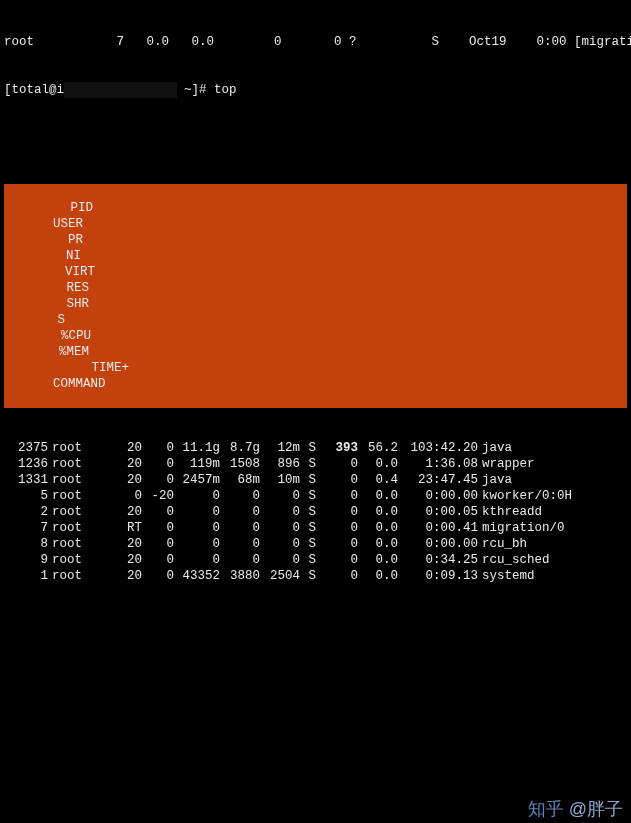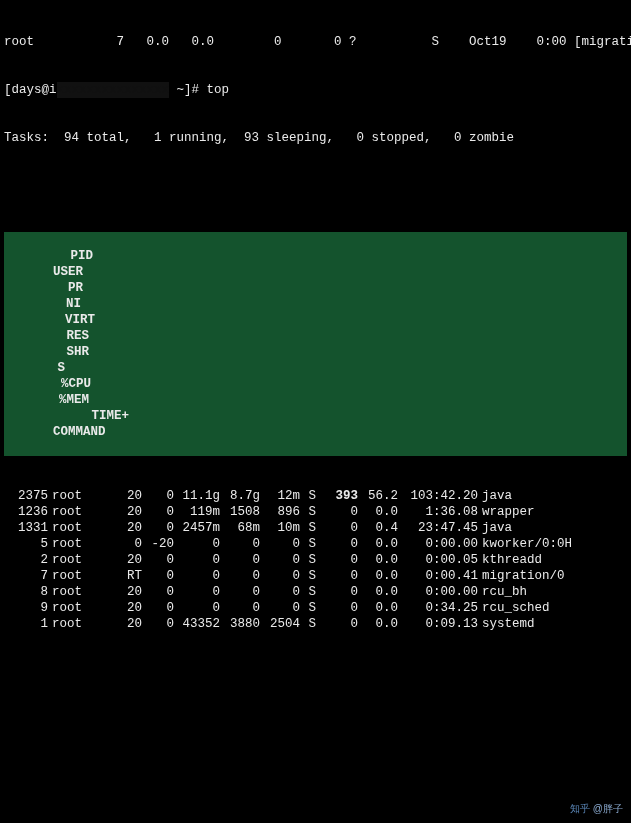--- a/index.html
+++ b/index.html
@@ -30,47 +30,46 @@
   .c-virt { width: 46px; text-align: right; }
   .c-res  { width: 40px; text-align: right; }
   .c-shr  { width: 40px; text-align: right; }
   .c-s    { width: 16px; text-align: right; }
   .c-cpu  { width: 42px; text-align: right; }
   .c-mem  { width: 40px; text-align: right; }
   .c-time { width: 80px; text-align: right; }
   .c-cmd  { width: 130px; text-align: left; padding-left: 4px;}
   .table { margin-top: 6px; }
   .headerrow {
-    background: #14532d;
+    background: #c2410c;
     color: #eaeaea;
-    font-weight: bold;
+    font-weight: normal;
   }
   .watermark {
     position: absolute;
     right: 8px;
     bottom: 6px;
-    font-size: 10px;
+    font-size: 18px;
     color: #8aa9cf;
     font-family: "Microsoft YaHei","PingFang SC",sans-serif;
     text-shadow: 0 0 2px #000;
   }
   .watermark .zhihu { color:#5b87b8; }
   .redact {
     display:inline-block;
     background:#111;
     color:#111;
   }
 </style>
 </head>
 <body>
 
 <div class="term">
   <div>root           7   0.0   0.0        0       0 ?          S    Oct19    0:00 [migration/0]</div>
-  <div><span>[days@i</span><span class="redact">xxxxxxxxxxxxxxx</span><span> ~]# top</span></div>
-  <div>Tasks:  94 total,   1 running,  93 sleeping,   0 stopped,   0 zombie</div>
+  <div><span>[total@i</span><span class="redact">xxxxxxxxxxxxxxx</span><span> ~]# top</span></div>
 
   <div class="table">
     <div class="headerrow">
       <span class="c-pid">PID</span>
       <span class="c-user">USER</span>
       <span class="c-pr">PR</span>
       <span class="c-ni">NI</span>
       <span class="c-virt">VIRT</span>
       <span class="c-res">RES</span>
       <span class="c-shr">SHR</span>

